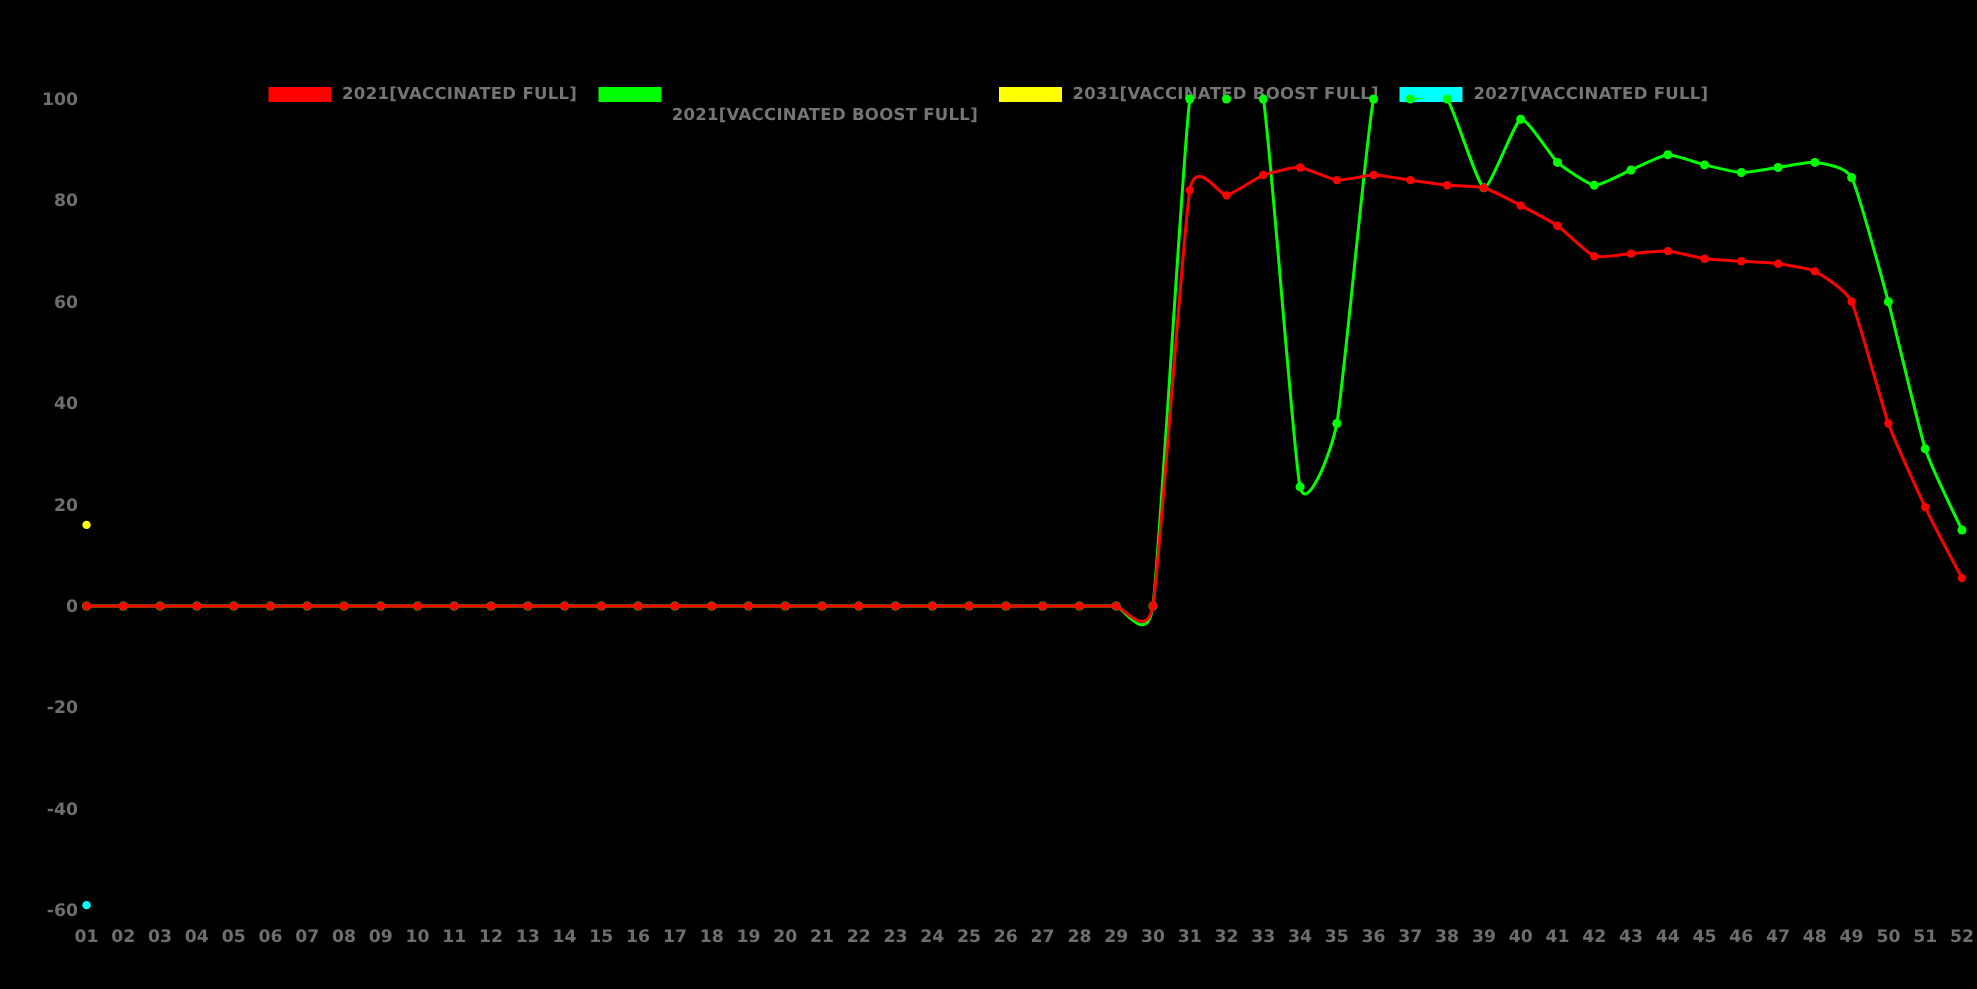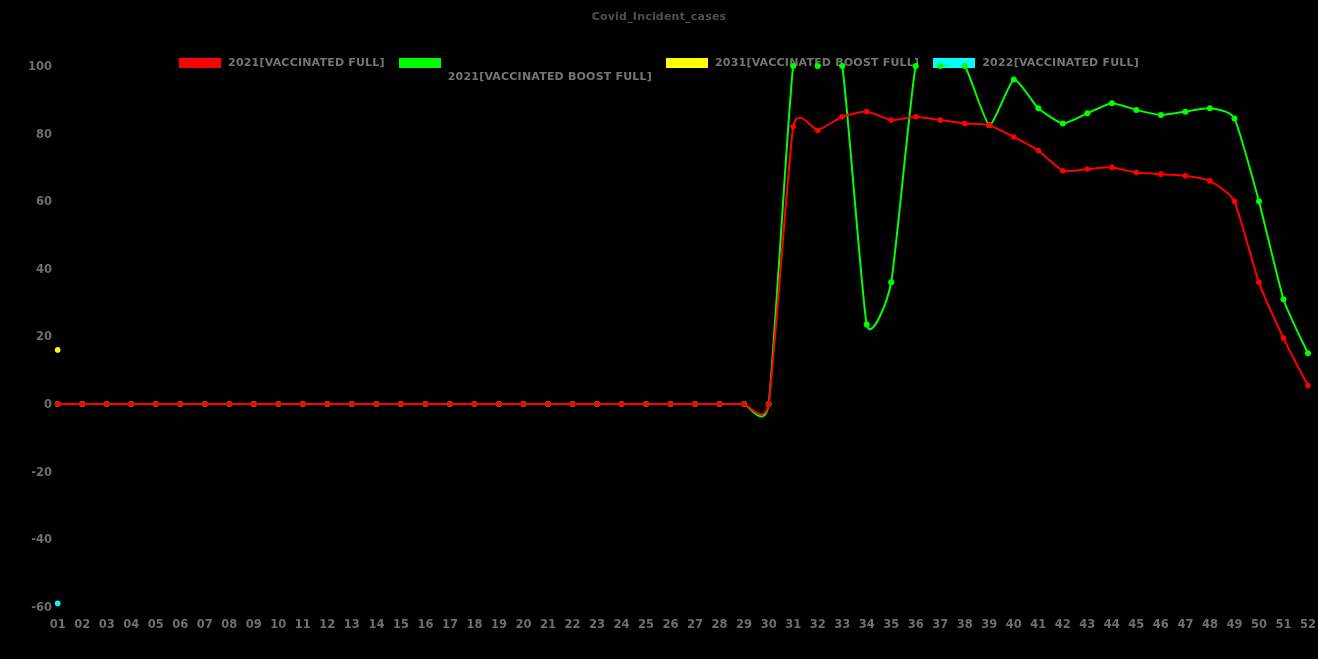--- a/index.html
+++ b/index.html
@@ -34,38 +34,37 @@
   svg.plot{position:absolute;left:0;top:0;}
   svg text{
     font-family:"DejaVu Sans","Liberation Sans",sans-serif;
     font-size:11.5px;font-weight:700;
   }
 </style>
 </head>
 <body>
 
 <div class="stage">
-  <div class="chart-title" style="color: rgb(79, 79, 79);">Covid_Incident_cases</div>
 
   <div class="legend" id="legend">
       <div class="legend-item">
         <span class="legend-swatch" style="background: rgb(255, 0, 0);"></span>
         <span class="legend-label" style="color: rgb(117, 117, 117);">2021[VACCINATED FULL]</span>
       </div>
       <div class="legend-item">
         <span class="legend-swatch" style="background: rgb(0, 255, 0);"></span>
         <span class="legend-label" style="color: rgb(117, 117, 117); margin-top: 28px;">2021[VACCINATED BOOST FULL]</span>
       </div>
       <div class="legend-item">
         <span class="legend-swatch" style="background: rgb(255, 255, 0);"></span>
         <span class="legend-label" style="color: rgb(117, 117, 117);">2031[VACCINATED BOOST FULL]</span>
       </div>
       <div class="legend-item">
         <span class="legend-swatch" style="background: rgb(0, 255, 255);"></span>
-        <span class="legend-label" style="color: rgb(117, 117, 117);">2022[VACCINATED FULL]</span>
+        <span class="legend-label" style="color: rgb(117, 117, 117);">2027[VACCINATED FULL]</span>
       </div>
     </div>
 
   <svg class="plot" id="plot" width="1318" height="659" viewBox="0 0 1318 659">
       <defs>
         <clipPath id="plotclip">
           <rect x="40" y="65.32400000000001" width="1278" height="543.1659999999999"></rect>
         </clipPath>
       </defs>
       <text x="52" y="70" text-anchor="end" fill="#6e6e6e">100</text>

